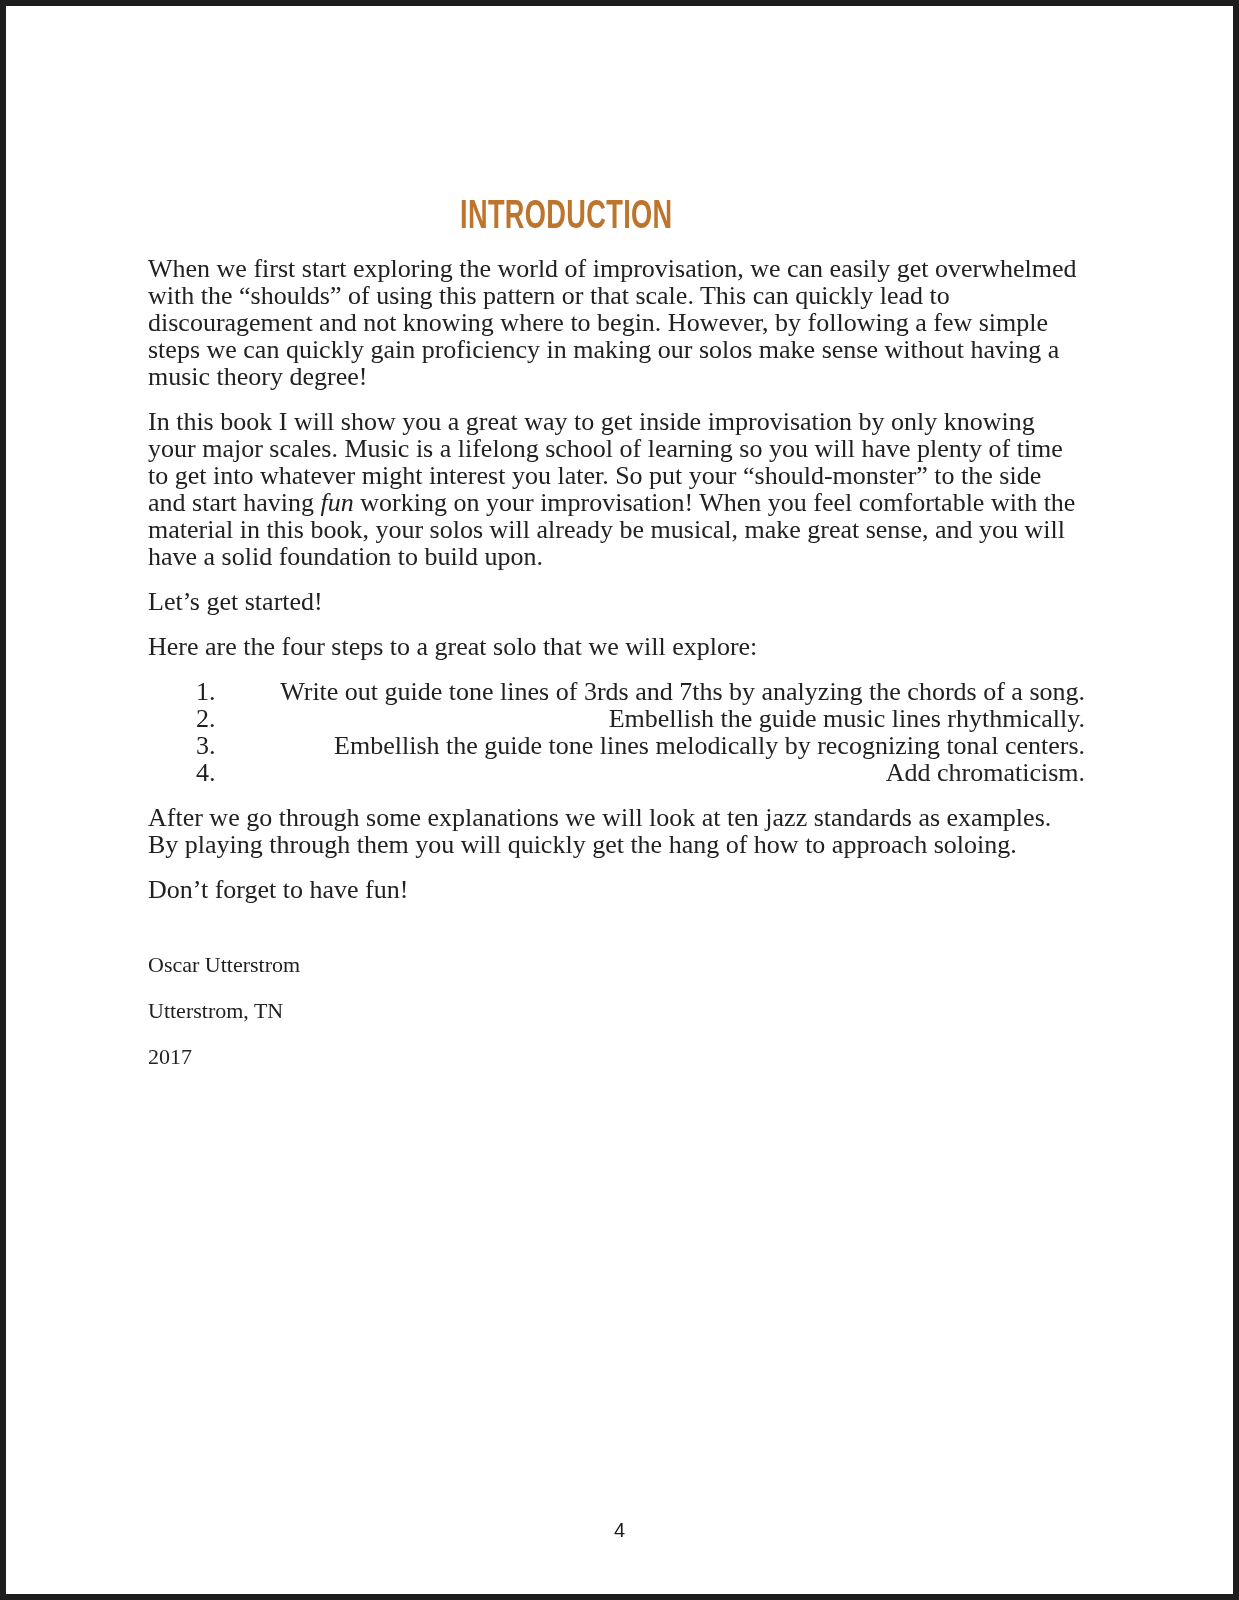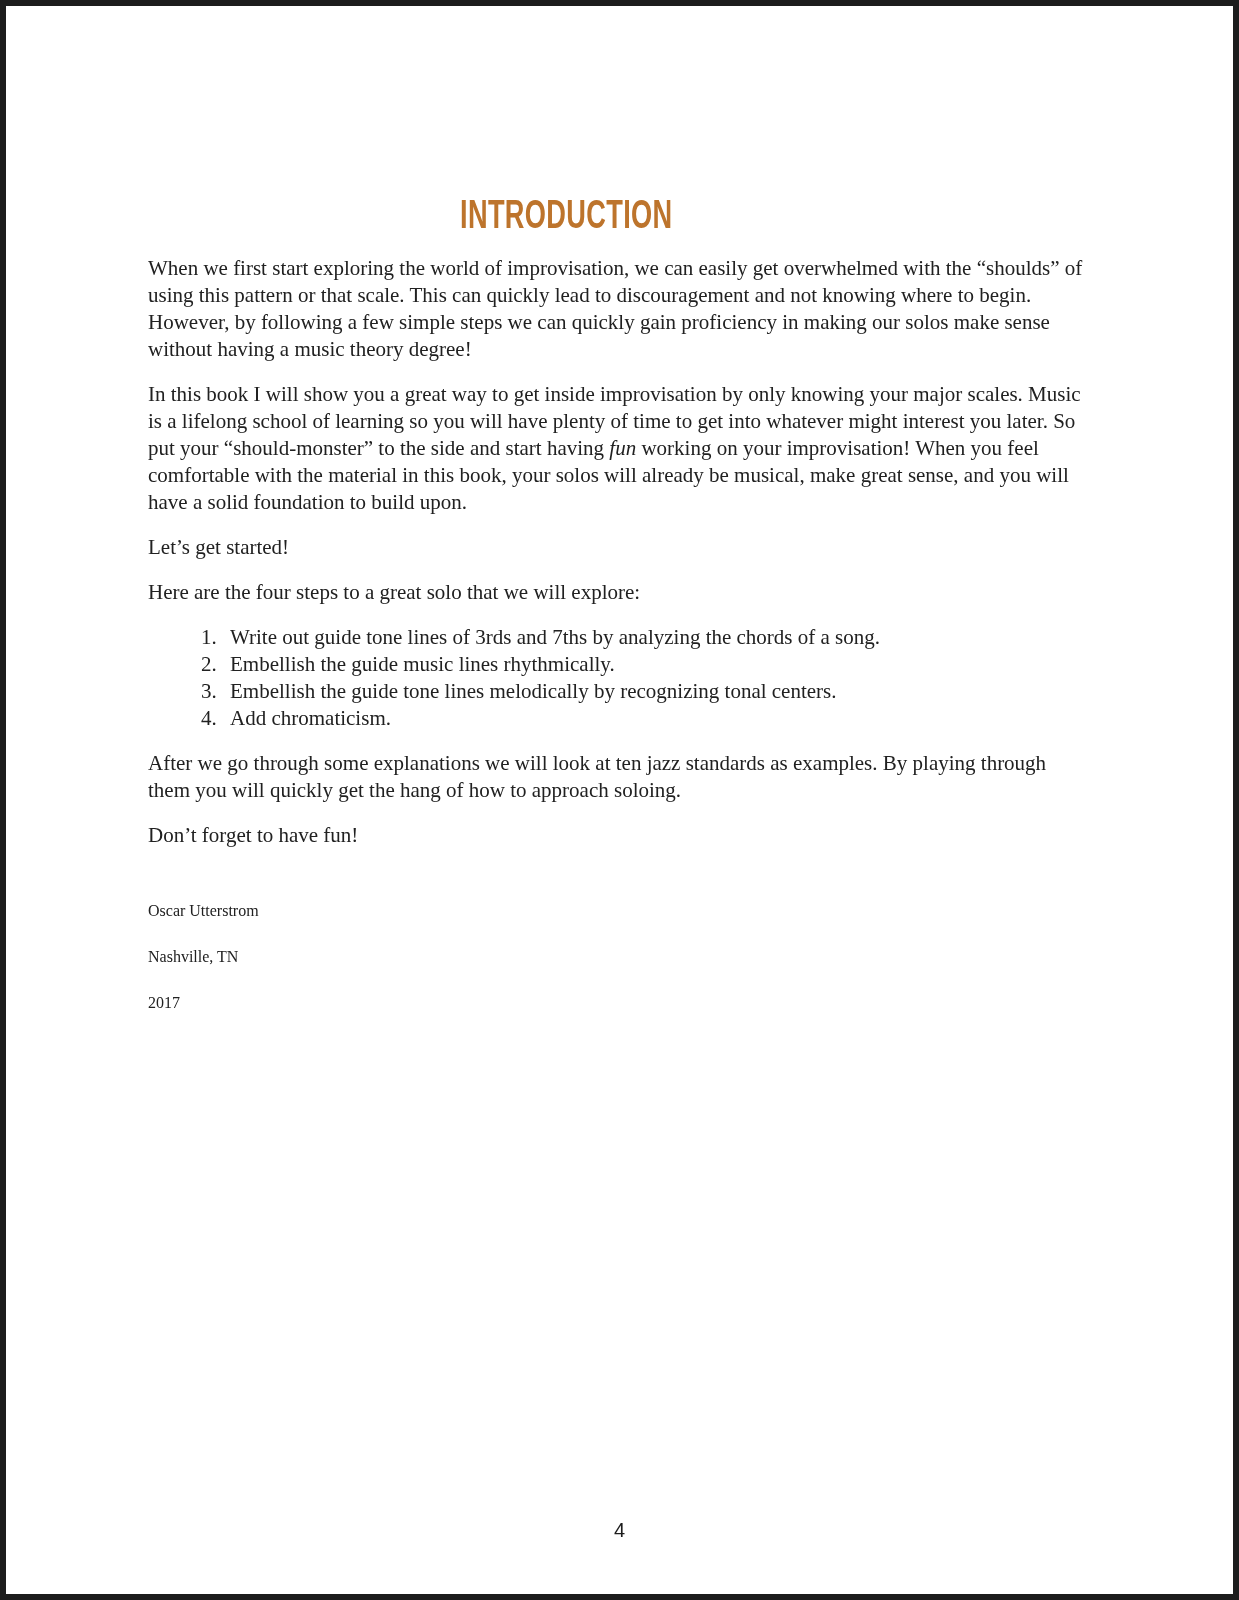--- a/index.html
+++ b/index.html
@@ -37,43 +37,44 @@
     font-size: 40px;
     letter-spacing: 0.5px;
     color: #bd742c;
     transform: scaleX(0.68);
     transform-origin: left center;
     white-space: nowrap;
   }
 
   .body-text p,
   .body-text ol {
-    font-size: 21px;
+    font-size: 26px;
     line-height: 27px;
     margin: 0 0 18px 0;
     max-width: 945px;
   }
 
   .body-text em { font-style: italic; font-family: Liberation Serif, serif; }
 
   ol.steps-list {
     padding-left: 74px;
     list-style-type: decimal;
+    text-align: right;
   }
 
   ol.steps-list li {
     padding-left: 8px;
   }
 
   .signature-block {
     margin-top: 48px;
   }
 
   .signature-block p {
-    font-size: 16px;
+    font-size: 22px;
     line-height: 27px;
     margin: 0 0 19px 0;
   }
 
   .page-footer {
     position: absolute;
     left: 0;
     right: 0;
     bottom: 52px;
     text-align: center;
@@ -107,20 +108,20 @@
       <li>Embellish the guide tone lines melodically by recognizing tonal centers.</li>
       <li>Add chromaticism.</li>
     </ol>
 
     <p>After we go through some explanations we will look at ten jazz standards as examples. By playing through them you will quickly get the hang of how to approach soloing.</p>
 
     <p>Don’t forget to have fun!</p>
 
     <div class="signature-block">
       <p>Oscar Utterstrom</p>
-      <p>Nashville, TN</p>
+      <p>Utterstrom, TN</p>
       <p>2017</p>
     </div>
 
   </div>
 
   <div class="page-footer">4</div>
 </div>
 
 </body></html>

